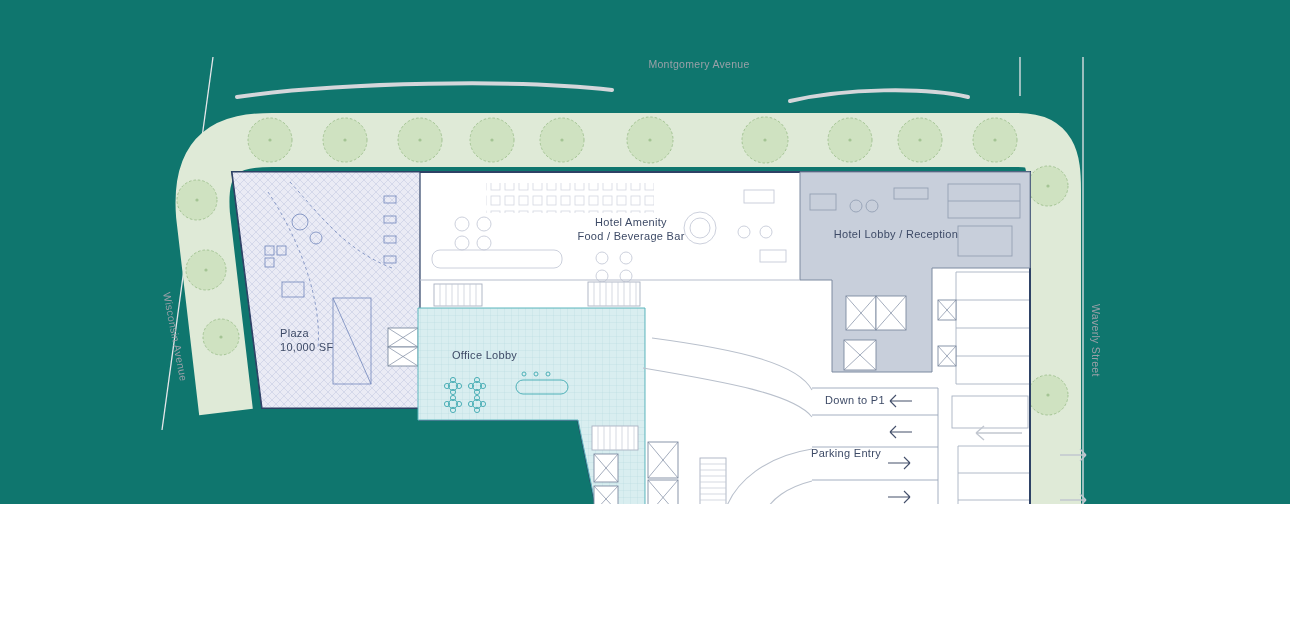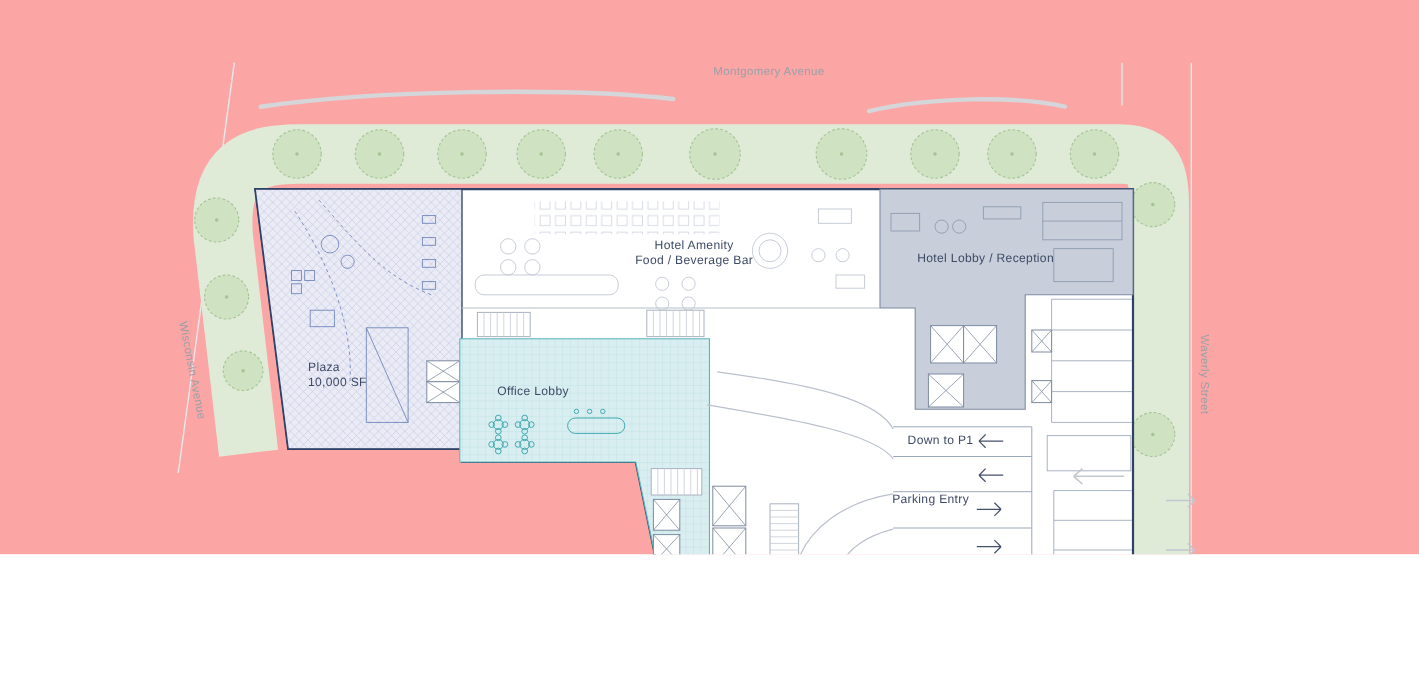--- a/index.html
+++ b/index.html
@@ -1,17 +1,17 @@
 <!DOCTYPE html>
 <html><head>
 <meta charset="utf-8">
 <title>Ground Floor Site Plan</title>
 <style>
   html,body{margin:0;padding:0;background:#ffffff;}
-  .plan-wrap{position:relative;width:1290px;height:504px;background:#fca5a5;overflow:hidden;}
+  .plan-wrap{position:relative;width:1290px;height:504px;background:#0f766e;overflow:hidden;}
   svg{display:block;}
   text{font-family:"Liberation Sans","DejaVu Sans",sans-serif;letter-spacing:.3px;}
   .street-label{font-size:10.5px;}
   .area-label{font-size:11px;}
   .tree{stroke:#a4c494;stroke-width:1;stroke-dasharray:2.5 2;}
   .tree-dot{fill:#a4c494;stroke:none;}
   .roadline{stroke:#d4d6da;stroke-width:4;fill:none;stroke-linecap:round;}
   .faintline{stroke:#e6e7ea;stroke-width:1.3;fill:none;}
   .furn{stroke:#c6cbd8;stroke-width:.9;fill:none;}
   .furn-lobby{stroke:#94a0b4;stroke-width:.9;fill:none;}

